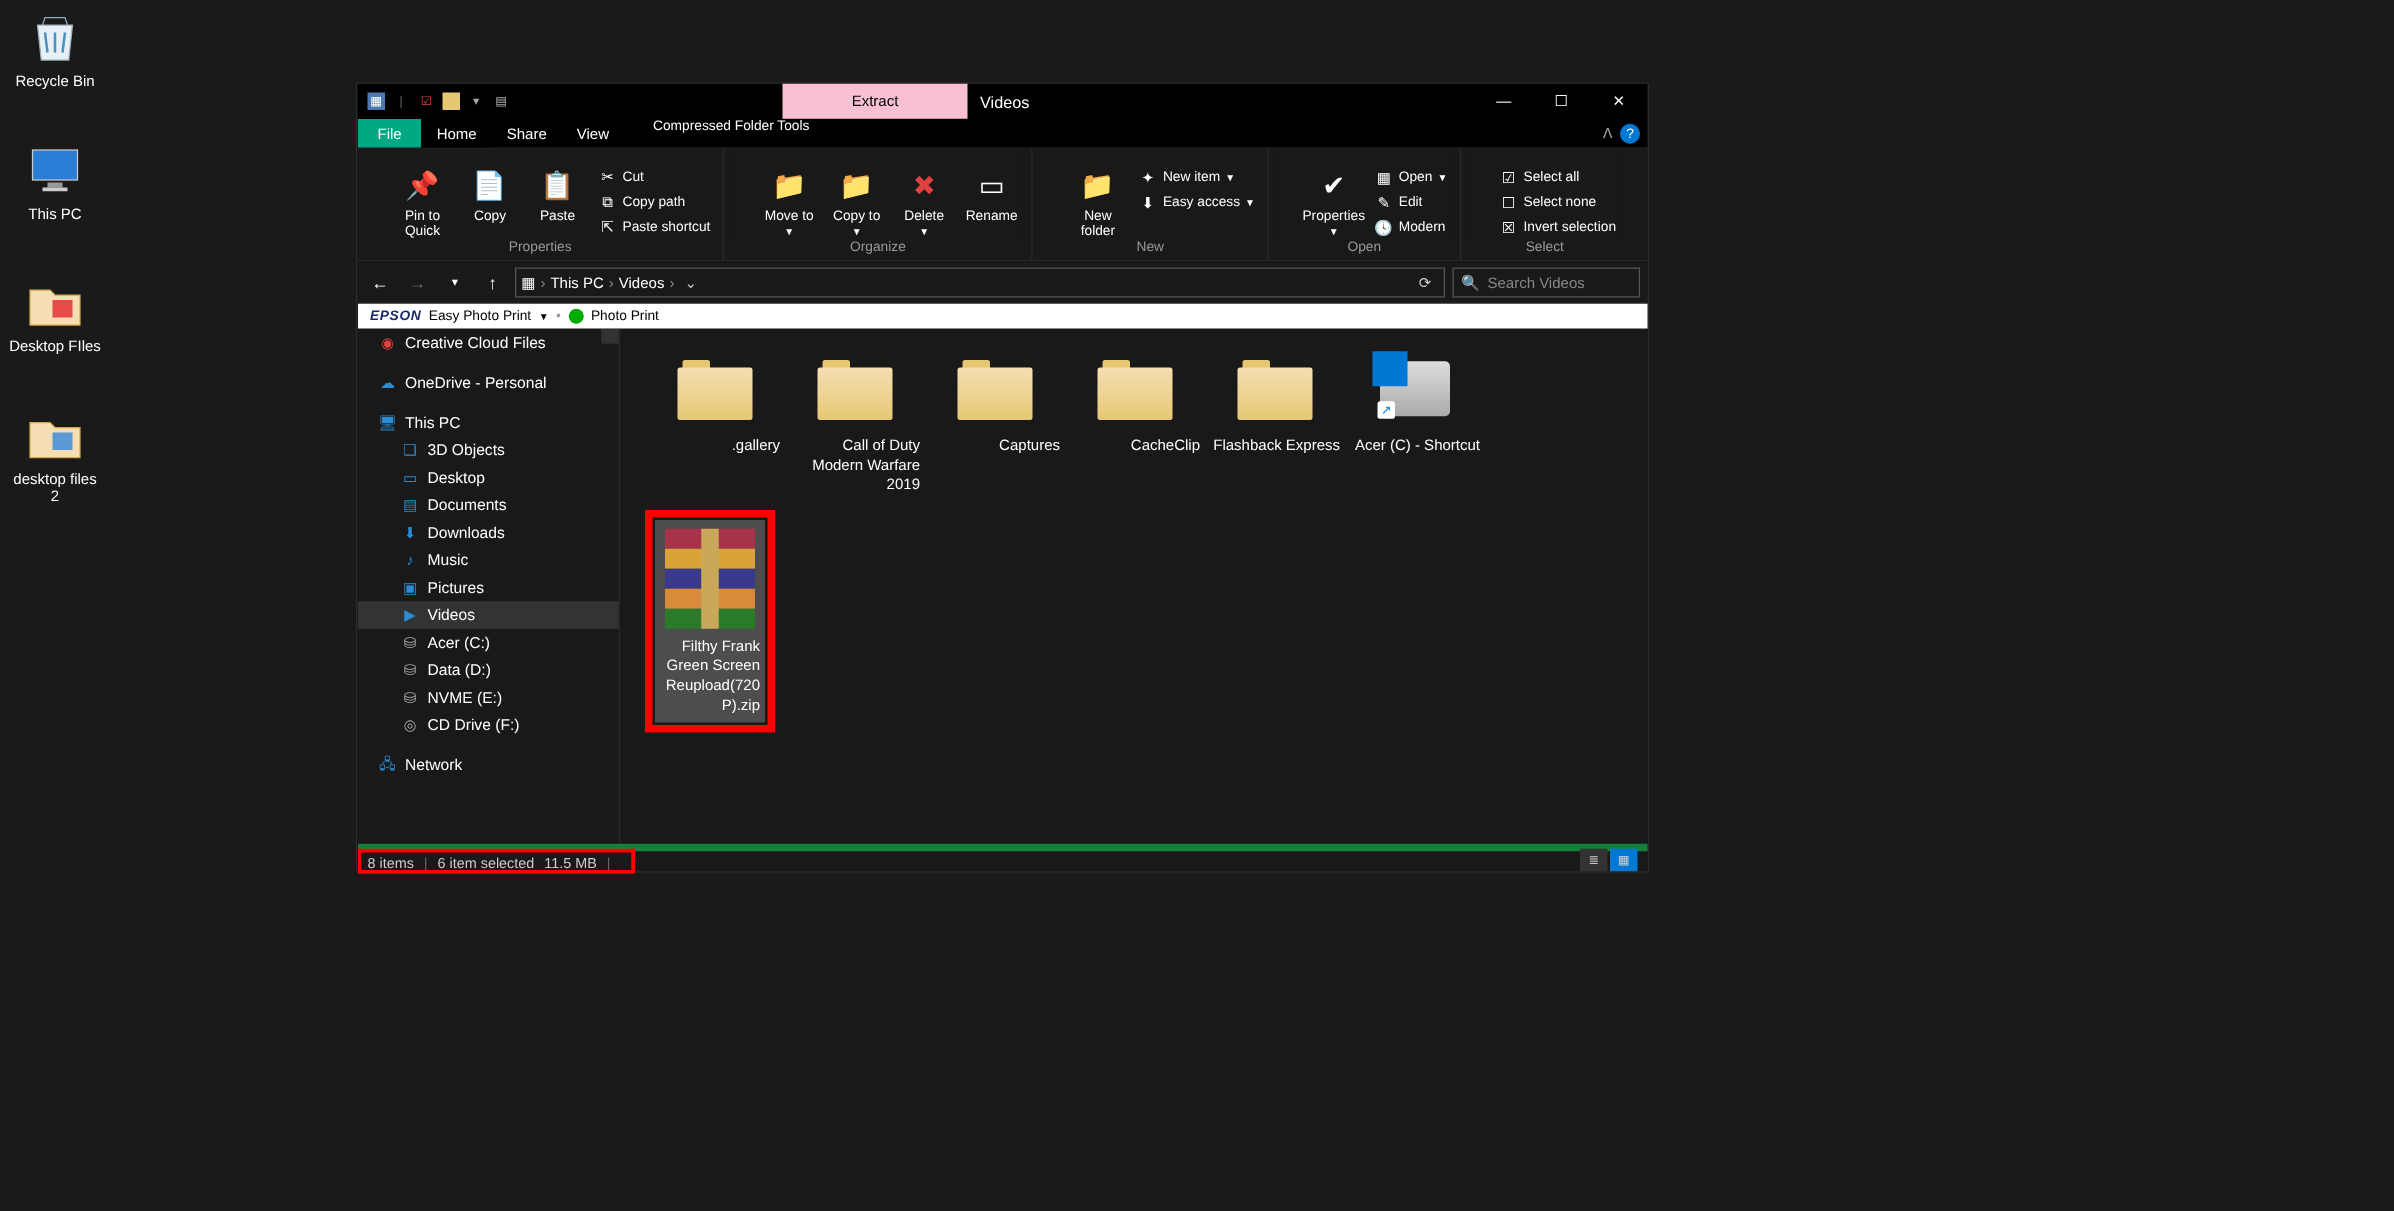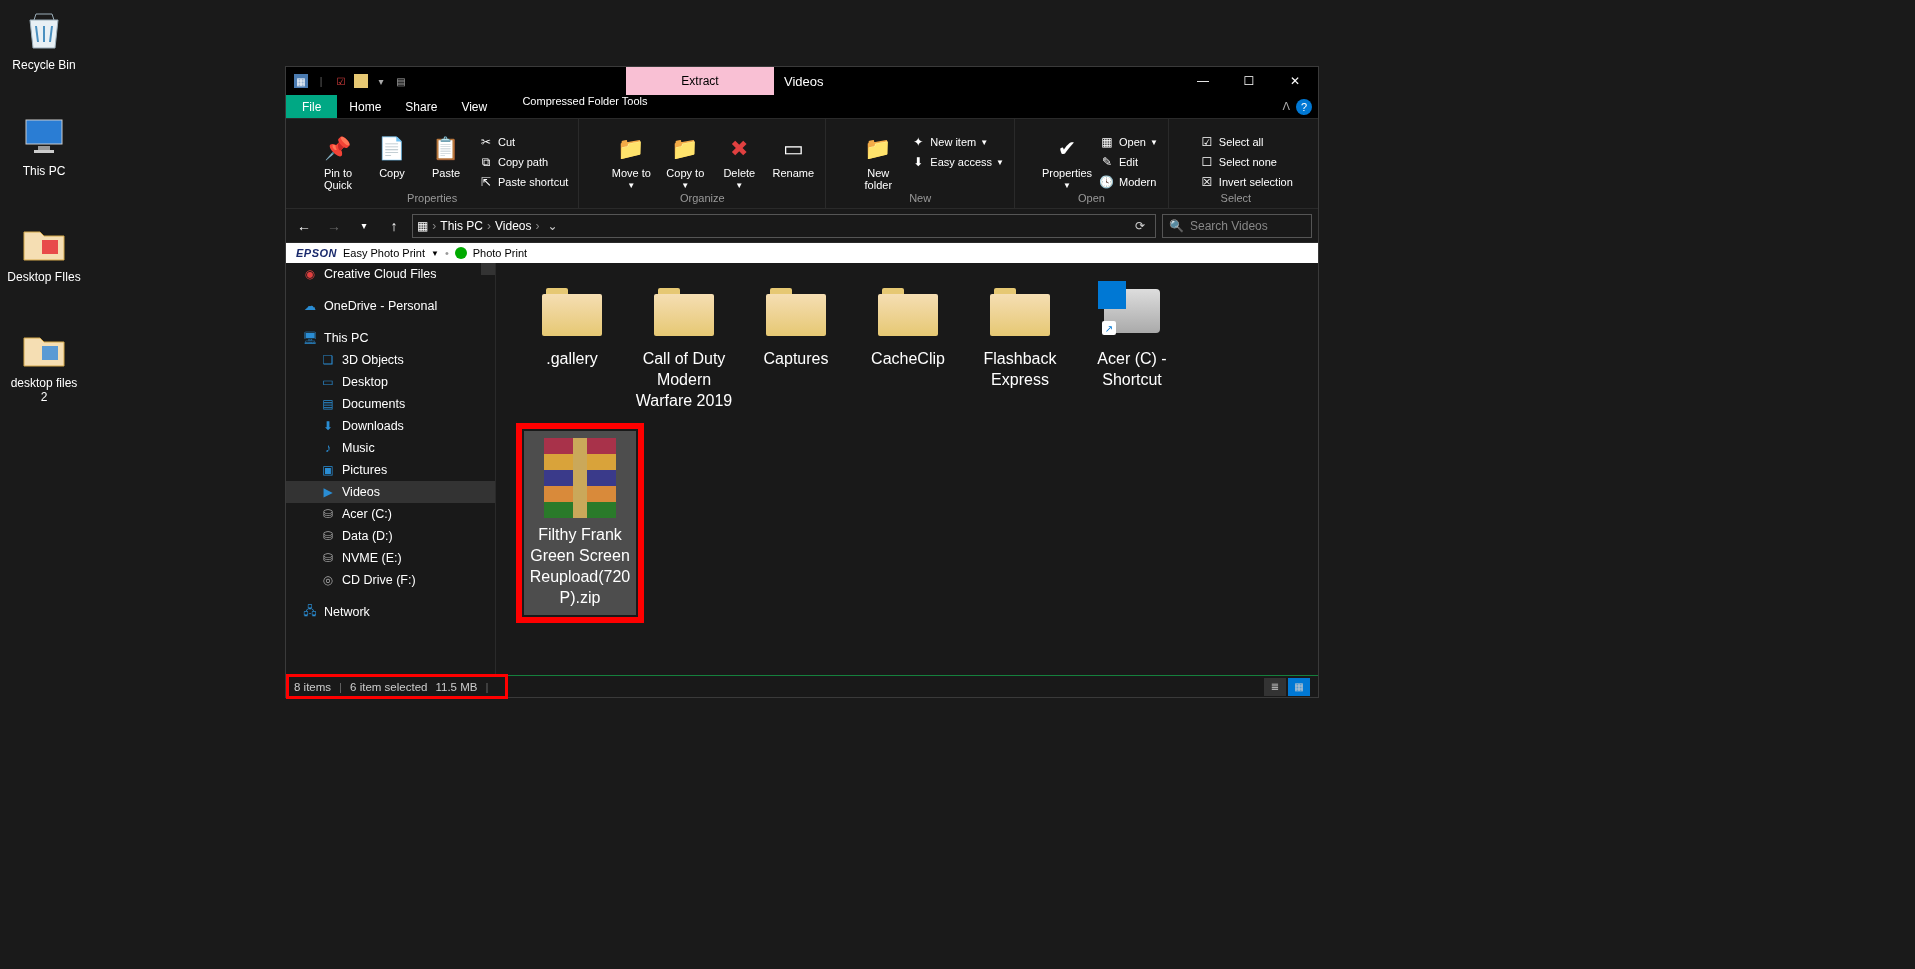--- a/index.html
+++ b/index.html
@@ -66,21 +66,21 @@
 .body { flex: 1; display: flex; background: #191919; overflow: hidden; }
 .tree { width: 210px; background: #191919; border-right: 1px solid #2a2a2a; overflow-y: auto; font-size: 12.5px; position:relative; }
 .tree .node { display: flex; align-items: center; gap: 6px; padding: 3px 8px 3px 16px; color: #fff; }
 .tree .node.indent { padding-left: 34px; }
 .tree .node.sel { background: #333; }
 .tree .node .ico { width: 16px; height: 16px; display: inline-flex; align-items: center; justify-content: center; font-size: 12px; }
 .tree .scrollthumb { position:absolute; right:0; top:0; width:14px; height:12px; background:#333; }
 
 .content { flex: 1; background: #191919; overflow: auto; padding: 10px 0 0 20px; }
 .items { display: flex; flex-wrap: wrap; align-content: flex-start; gap: 0; }
-.item { width: 112px; padding: 6px 4px; text-align: center; font-size: 16px; color: #fff; }
+.item { width: 112px; padding: 6px 4px; text-align: right; font-size: 12px; color: #fff; }
 .item .thumb { width: 72px; height: 64px; margin: 0 auto 6px; display:flex; align-items:center; justify-content:center; }
 .item .name { line-height: 1.3; word-wrap: break-word; }
 .item.selected { background:#4d4d4d; }
 .item.selected .name { color:#fff; }
 .highlight-box { border: 6px solid #f00; padding:2px; display:inline-block; }
 
 
 .folder-ico { width: 60px; height: 50px; position: relative; }
 .folder-ico::before { content:""; position:absolute; left:4px; top:2px; width:22px; height:10px; background:#e6c873; border-radius:2px 2px 0 0;}
 .folder-ico::after { content:""; position:absolute; left:0; top:8px; width:60px; height:42px; background:linear-gradient(#f5deb3,#e6c873); border-radius:2px;}
@@ -97,21 +97,21 @@
 .drive-ico::before{content:"";position:absolute;left:-6px;top:-8px;width:28px;height:28px;background:#0078d4;}
 .drive-ico::after{content:"↗";position:absolute;left:-2px;bottom:-2px;width:14px;height:14px;background:#fff;color:#0078d4;font-size:10px;border-radius:2px;display:flex;align-items:center;justify-content:center;}
 
 
 .video-thumb { width:96px; height:60px; background:#333; position:relative; border:1px solid #555;}
 .video-thumb .film{position:absolute;top:0;bottom:0;width:10px;background:repeating-linear-gradient(#222 0 4px,#555 4px 8px);}
 .video-thumb .film.l{left:0;} .video-thumb .film.r{right:0;}
 .video-thumb .screen{position:absolute;left:12px;right:12px;top:4px;bottom:4px;background:#0f0;}
 
 
-.statusbar { height: 22px; background: #191919; border-top: 1px solid #15803d; display: flex; align-items: center; font-size: 11.5px; color: #ccc; padding: 0 8px; gap: 8px; position:relative;}
+.statusbar { height: 22px; background: #191919; border-top: 6px solid #15803d; display: flex; align-items: flex-end; font-size: 11.5px; color: #ccc; padding: 0 8px; gap: 8px; position:relative;}
 .statusbar .hl { position:absolute; left:0; top:-2px; bottom:-2px; width:222px; border:3px solid #f00; pointer-events:none;}
 .statusbar .divider { color:#666; }
 .statusbar .viewbtns { margin-left:auto; display:flex; gap:2px;}
 .statusbar .viewbtns div{ width:22px; height:18px; background:#333; display:flex; align-items:center; justify-content:center; font-size:10px;}
 .statusbar .viewbtns div.active{ background:#0078d4;}
 </style>
 </head>
 <body>
 
 <div class="desktop-icon" style="left:6px; top:6px;">
@@ -440,21 +440,21 @@
         <div class="item">
             <div class="thumb">
               <div class="drive-ico"></div>
             </div>
             <div class="name">Acer (C) - Shortcut</div>
           </div>
       </div>
 
       <div style="margin-top:6px;">
         <div class="highlight-box">
-          <div class="item selected" style="width:112px;">
+          <div class="item selected" style="width:88px;">
             <div class="thumb" style="height:82px;">
                 <div class="zip-ico zip-belt">
                   <div class="zip-r1"></div>
                   <div class="zip-r2"></div>
                   <div class="zip-r3"></div>
                   <div class="zip-r4"></div>
                   <div class="zip-r5"></div>
                 </div>
               </div>
             <div class="name">Filthy Frank Green Screen Reupload(720P).zip</div>

